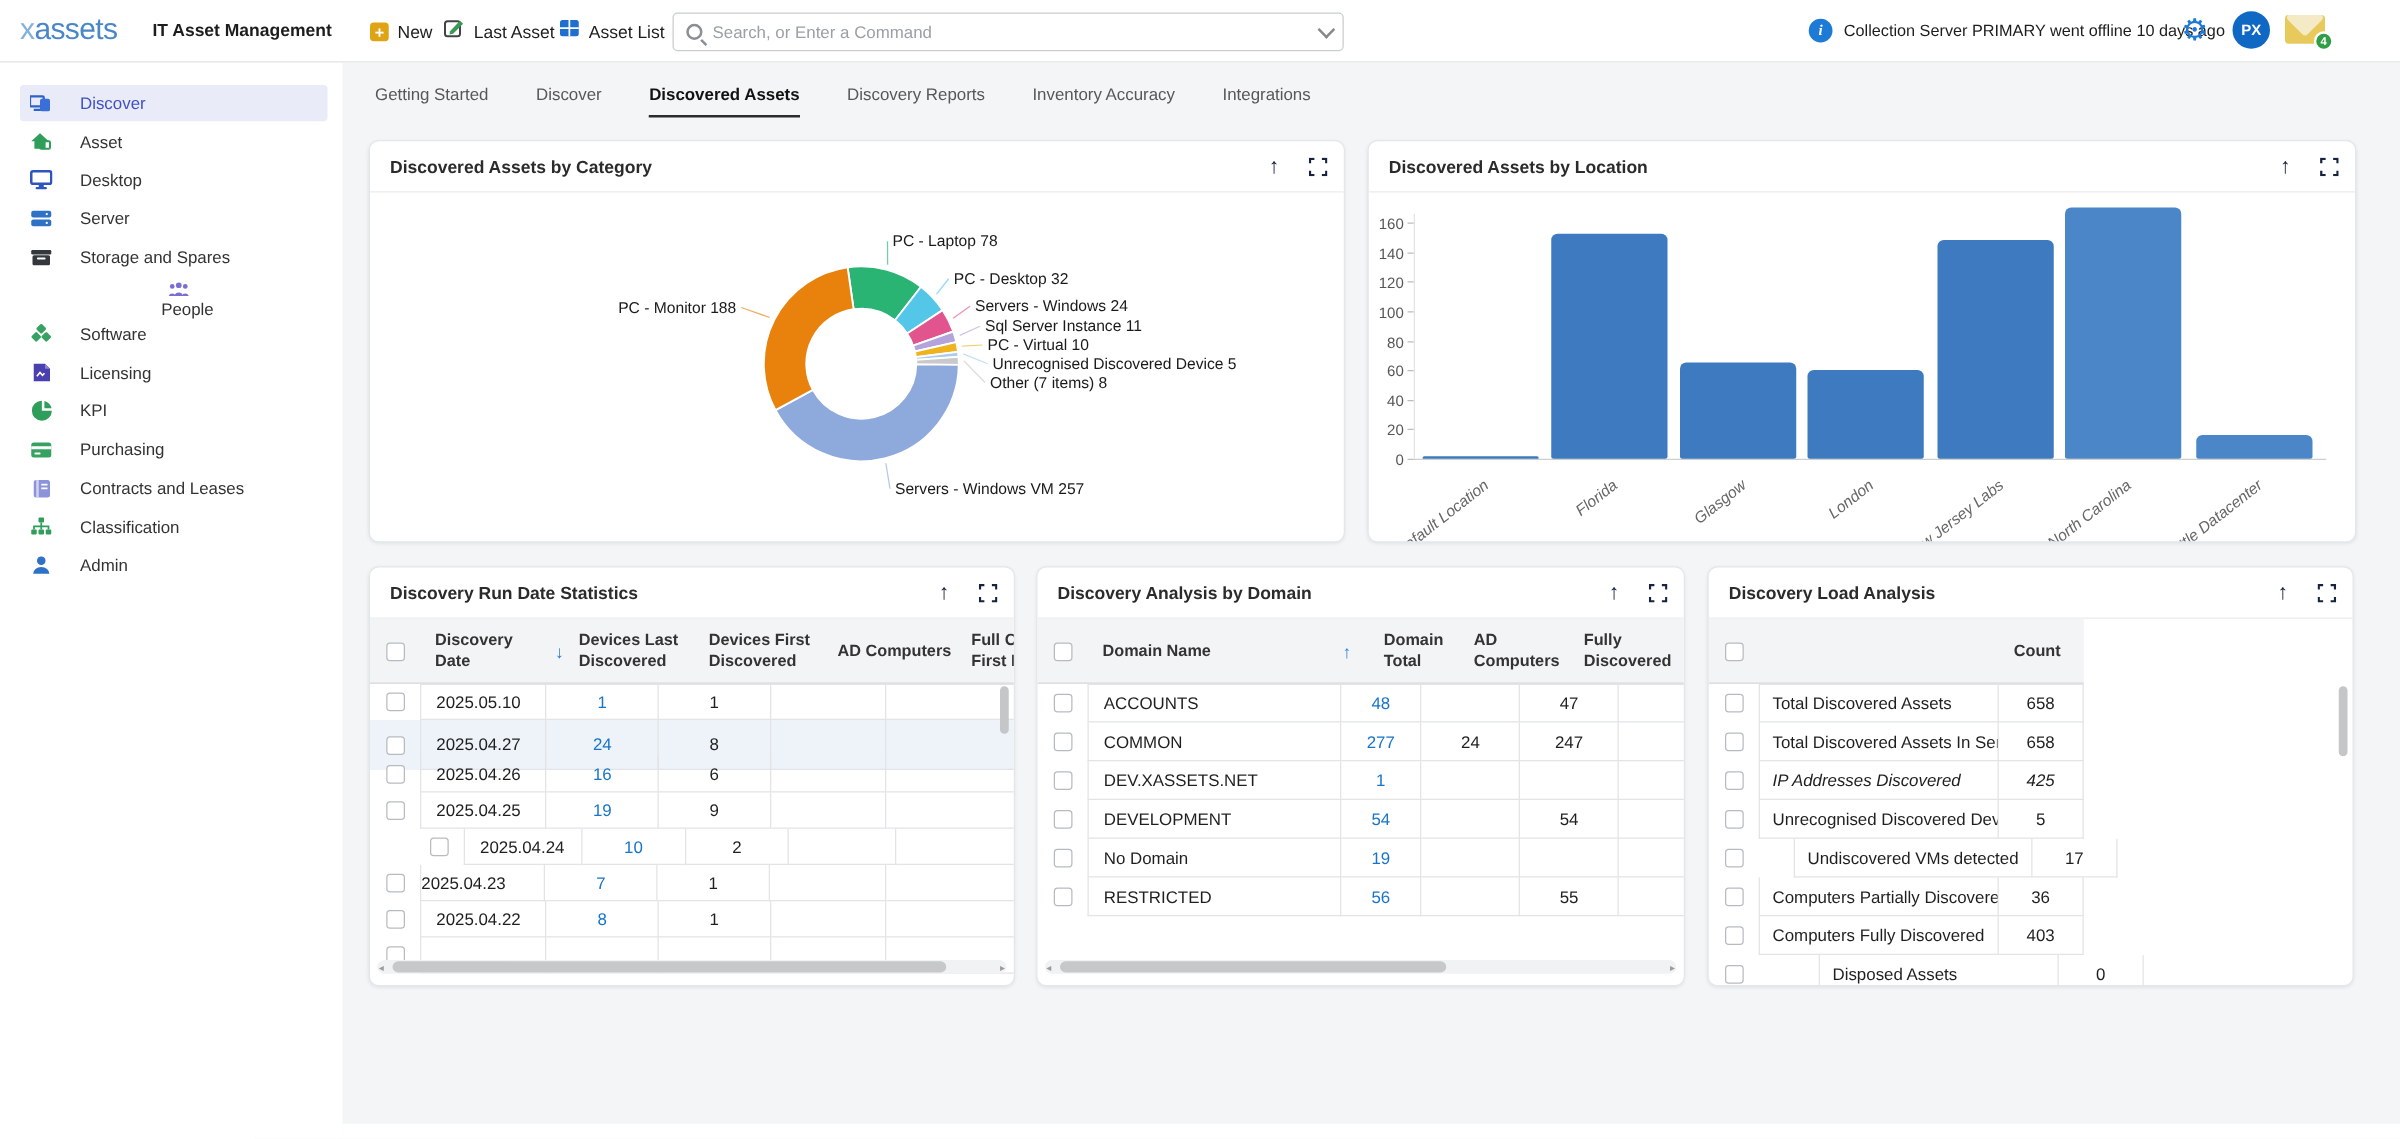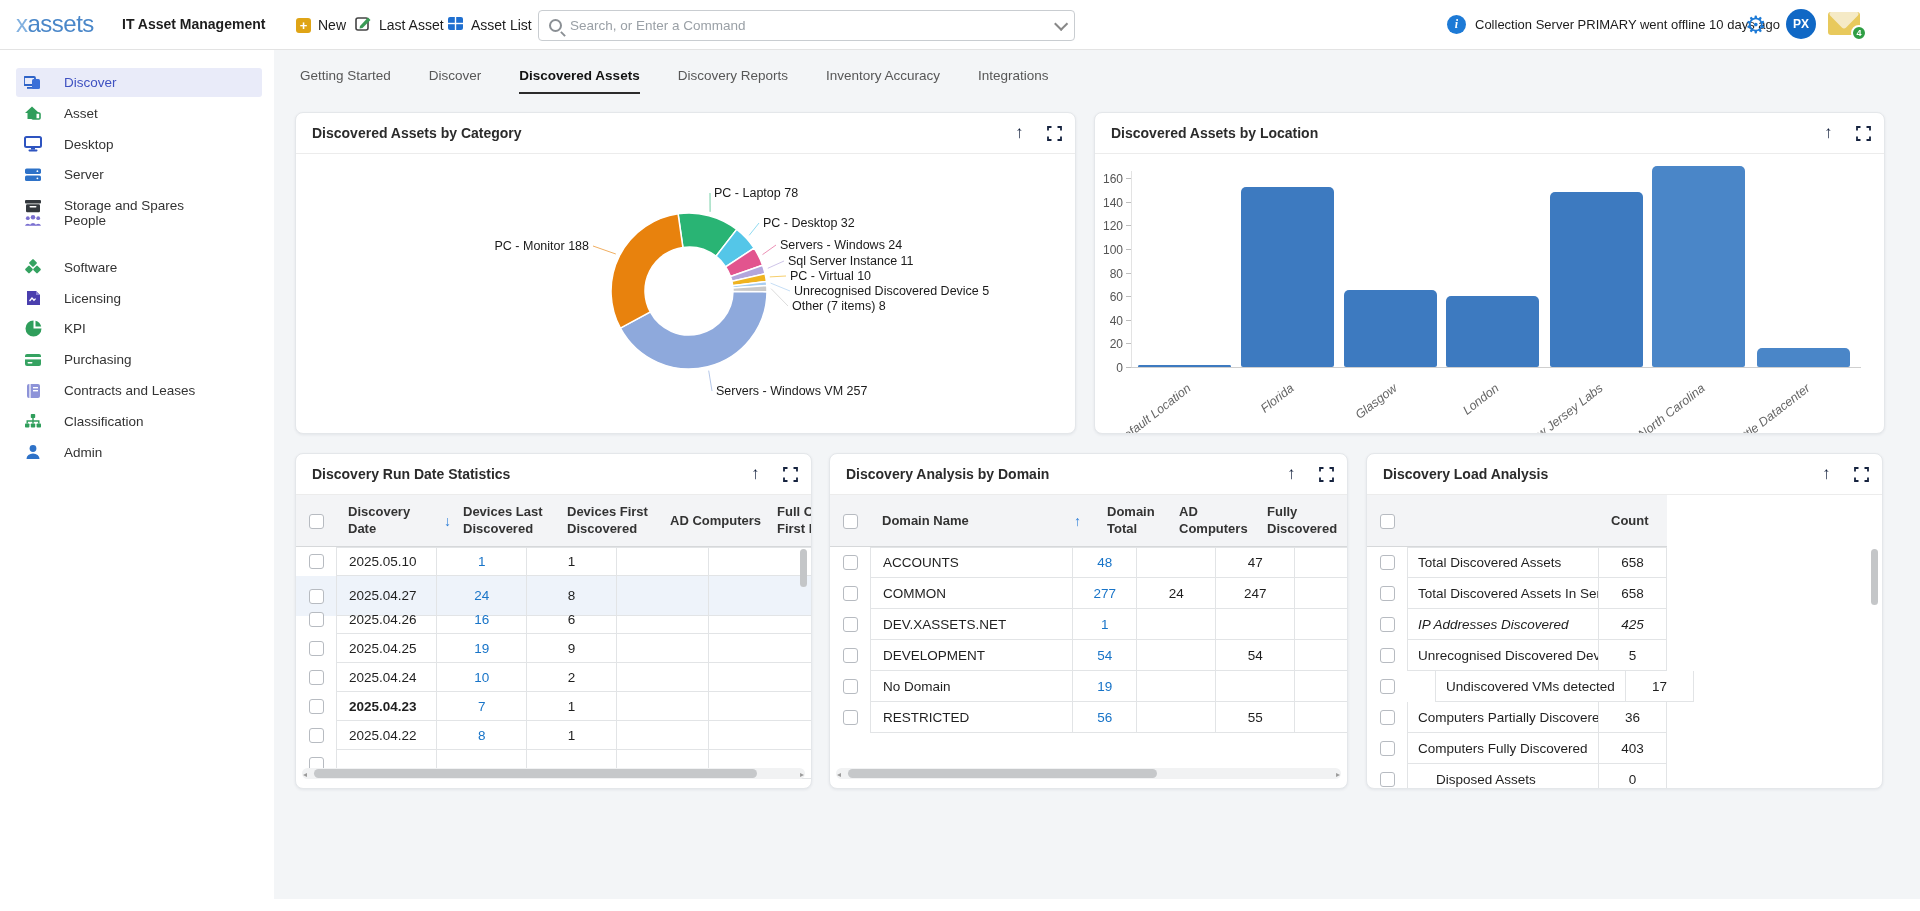--- a/index.html
+++ b/index.html
@@ -181,21 +181,21 @@
       <div class="side-item" style="top: 141.2px;">
         <span class="s-ic">
           <svg width="18" height="16" viewBox="0 0 18 16">
             <rect x="1" y="2" width="16" height="3.5" rx="1" fill="#33383d"></rect>
             <rect x="2" y="6.2" width="14" height="8" rx="1.2" fill="#33383d"></rect>
             <rect x="5.5" y="8" width="7" height="1.6" rx="0.8" fill="#fff"></rect>
           </svg>
         </span>
         <span class="s-lbl">Storage and Spares</span>
       </div>
-      <div class="side-item" style="top: 156px;">
+      <div class="side-item" style="top: 172px; flex-direction: column;">
         <span class="s-ic">
           <svg width="19" height="15" viewBox="0 0 19 15">
             <circle cx="4" cy="5" r="2" fill="#7a6fd0"></circle>
             <circle cx="9.5" cy="4" r="2.4" fill="#7a6fd0"></circle>
             <circle cx="15" cy="5" r="2" fill="#7a6fd0"></circle>
             <path d="M1 13 a3.2 3.2 0 0 1 6 0 Z" fill="#7a6fd0"></path>
             <path d="M6 13 a3.6 3.6 0 0 1 7 0 Z" fill="#7a6fd0"></path>
             <path d="M12 13 a3.2 3.2 0 0 1 6 0 Z" fill="#7a6fd0"></path>
           </svg>
         </span>
@@ -444,37 +444,37 @@
           <span class="row-cb"></span>
         </div>
         <div class="tcell first" style="width:115px;padding-left:12px;">2025.04.25</div>
         <div class="tcell c-center" style="width:104px;">
           <a>19</a>
         </div>
         <div class="tcell c-center" style="width:103px;">9</div>
         <div class="tcell c-center" style="width:107px;"></div>
         <div class="tcell c-center" style="width:120px;"></div>
       </div>
-      <div class="trow" style="top: 209px; height: 29px; width: 517px;">
+      <div class="trow" style="top: 209px; height: 29px; width: 517px; padding-left: 35px;">
         <div class="cbwrap">
           <span class="row-cb"></span>
         </div>
         <div class="tcell first" style="width:115px;padding-left:12px;">2025.04.24</div>
         <div class="tcell c-center" style="width:104px;">
           <a>10</a>
         </div>
         <div class="tcell c-center" style="width:103px;">2</div>
         <div class="tcell c-center" style="width:107px;"></div>
         <div class="tcell c-center" style="width:120px;"></div>
       </div>
       <div class="trow" style="top: 238px; height: 29px; width: 517px;">
         <div class="cbwrap">
           <span class="row-cb"></span>
         </div>
-        <div class="tcell first" style="width:115px;padding-left:12px;font-weight:bold;">2025.04.23</div>
+        <div class="tcell first" style="width:115px;">2025.04.23</div>
         <div class="tcell c-center" style="width:104px;">
           <a>7</a>
         </div>
         <div class="tcell c-center" style="width:103px;">1</div>
         <div class="tcell c-center" style="width:107px;"></div>
         <div class="tcell c-center" style="width:120px;"></div>
       </div>
       <div class="trow" style="top: 267px; height: 29px; width: 517px;">
         <div class="cbwrap">
           <span class="row-cb"></span>
@@ -681,21 +681,21 @@
         <div class="cbwrap">
           <span class="row-cb"></span>
         </div>
         <div class="tcell first" style="width:192px;padding-left:10px;">Computers Fully Discovered</div>
         <div class="tcell c-center" style="width:68px;">403</div>
       </div>
       <div class="trow" style="top: 310px; height: 31px; width: 517px;">
         <div class="cbwrap">
           <span class="row-cb"></span>
         </div>
-        <div class="tcell first" style="width:192px;padding-left:28px;">Disposed Assets</div>
+        <div class="tcell first" style="width:192px;padding-left:10px;margin-left:48px;">Disposed Assets</div>
         <div class="tcell c-center" style="width:68px;">0</div>
       </div>
       <div class="rows-toprule" style="left: 40px; top: 93px; width: 260px;"></div>
       <div class="vscroll" style="right: 3px; top: 93px; height: 238px;">
         <div class="thumb" style="top:2px; height:56px;"></div>
       </div>
     </div>
 
   <div class="footer-strip"></div>
 </div>

